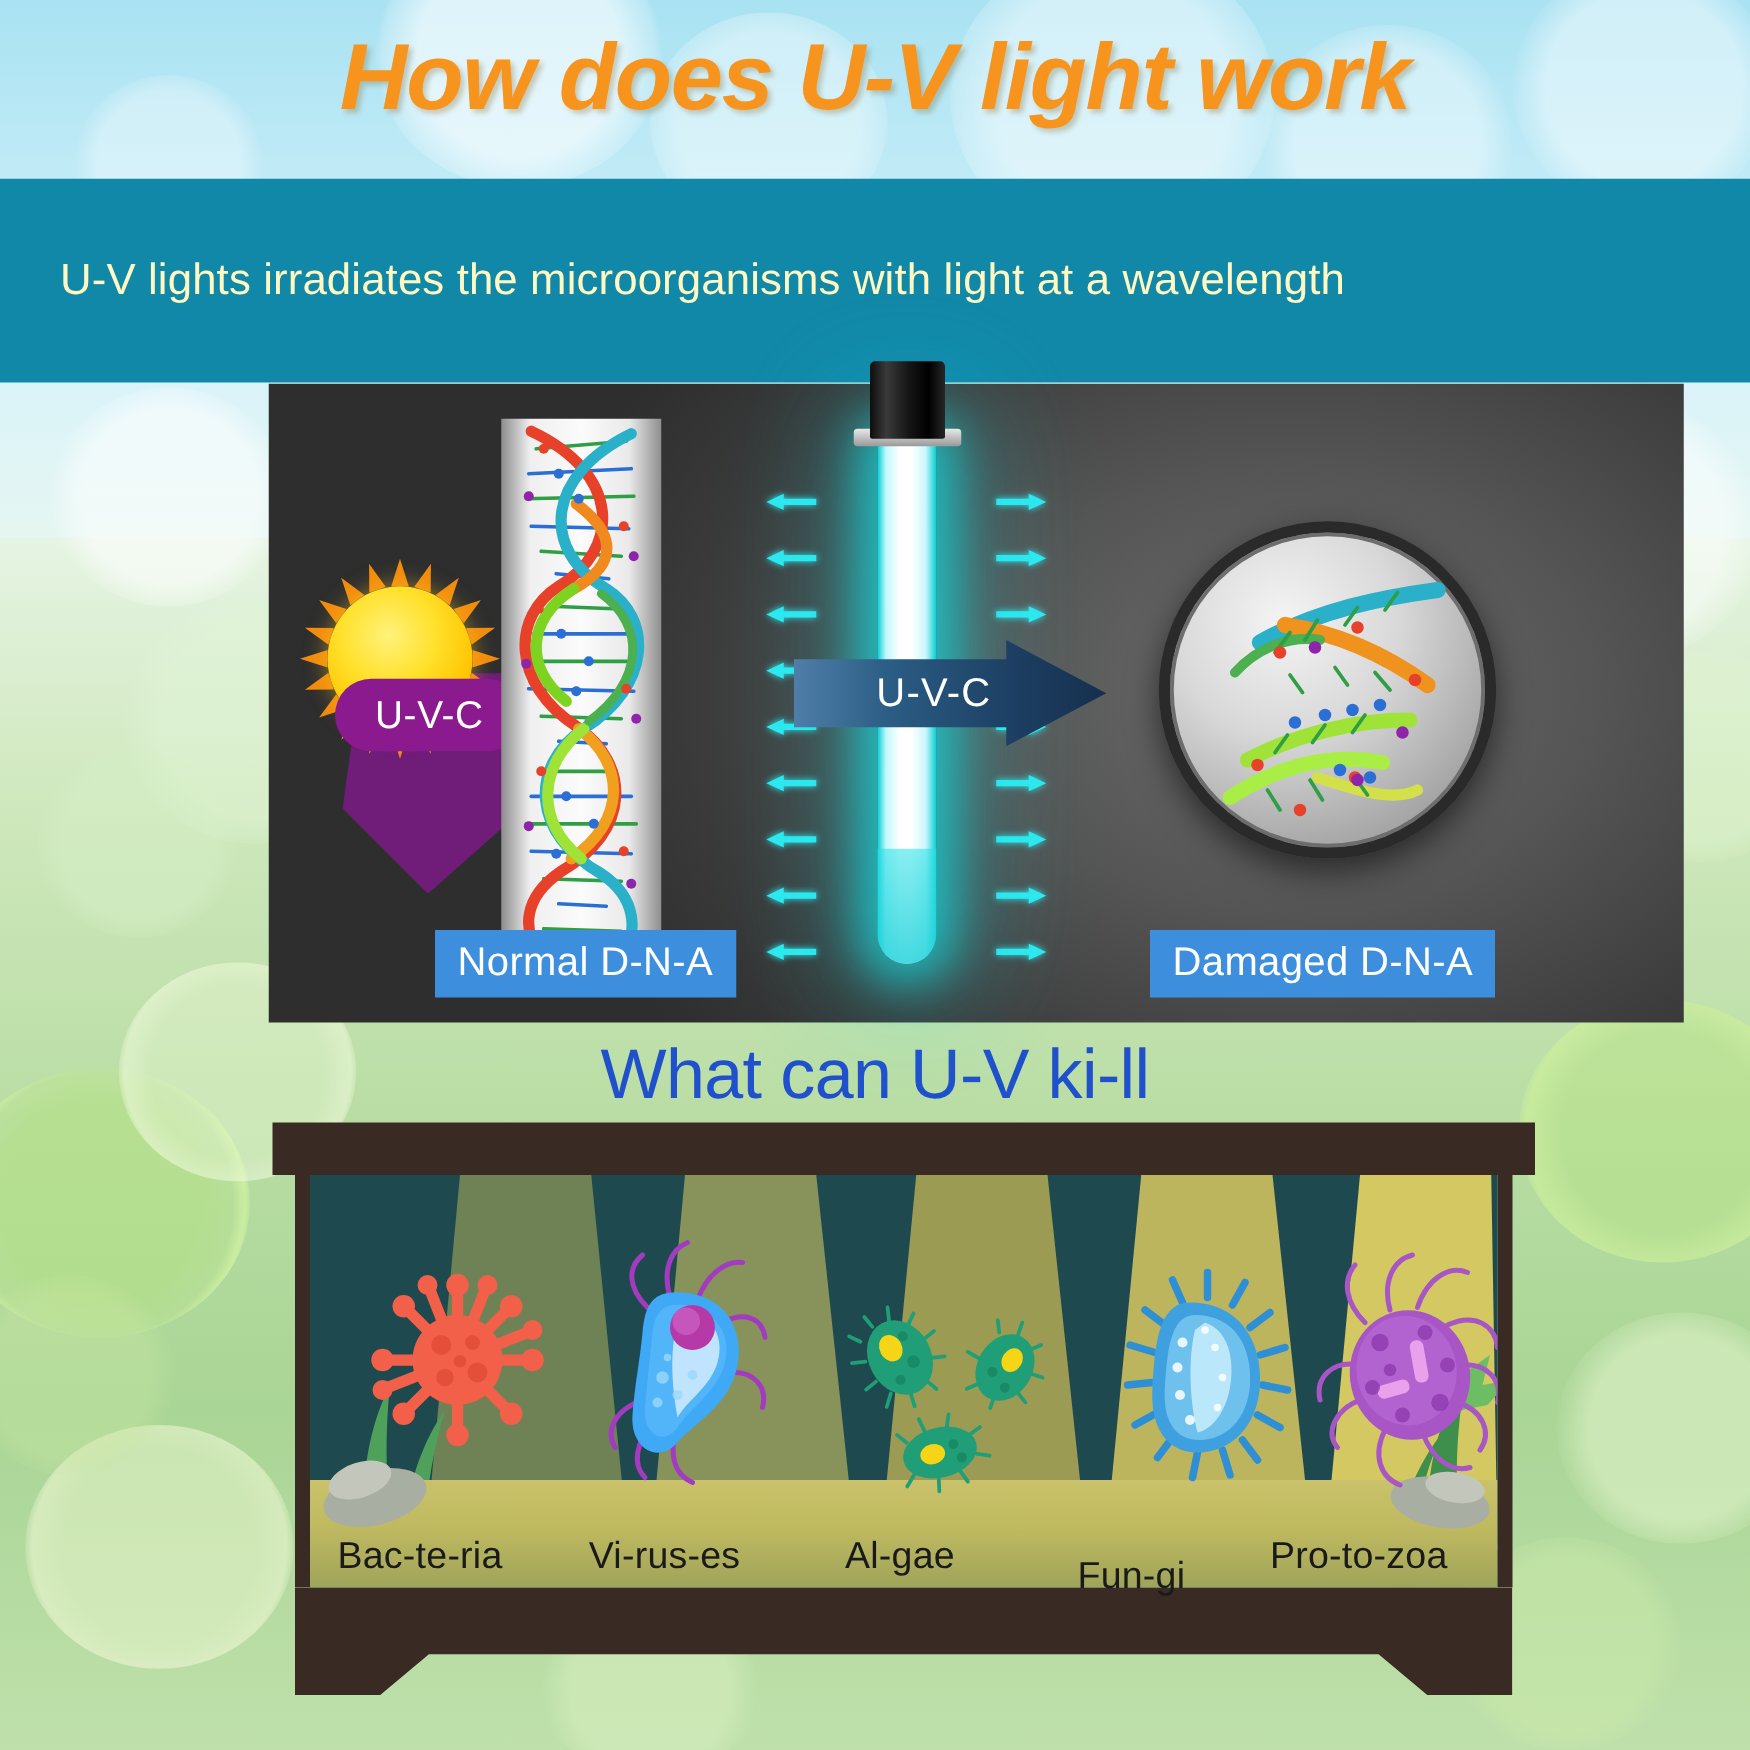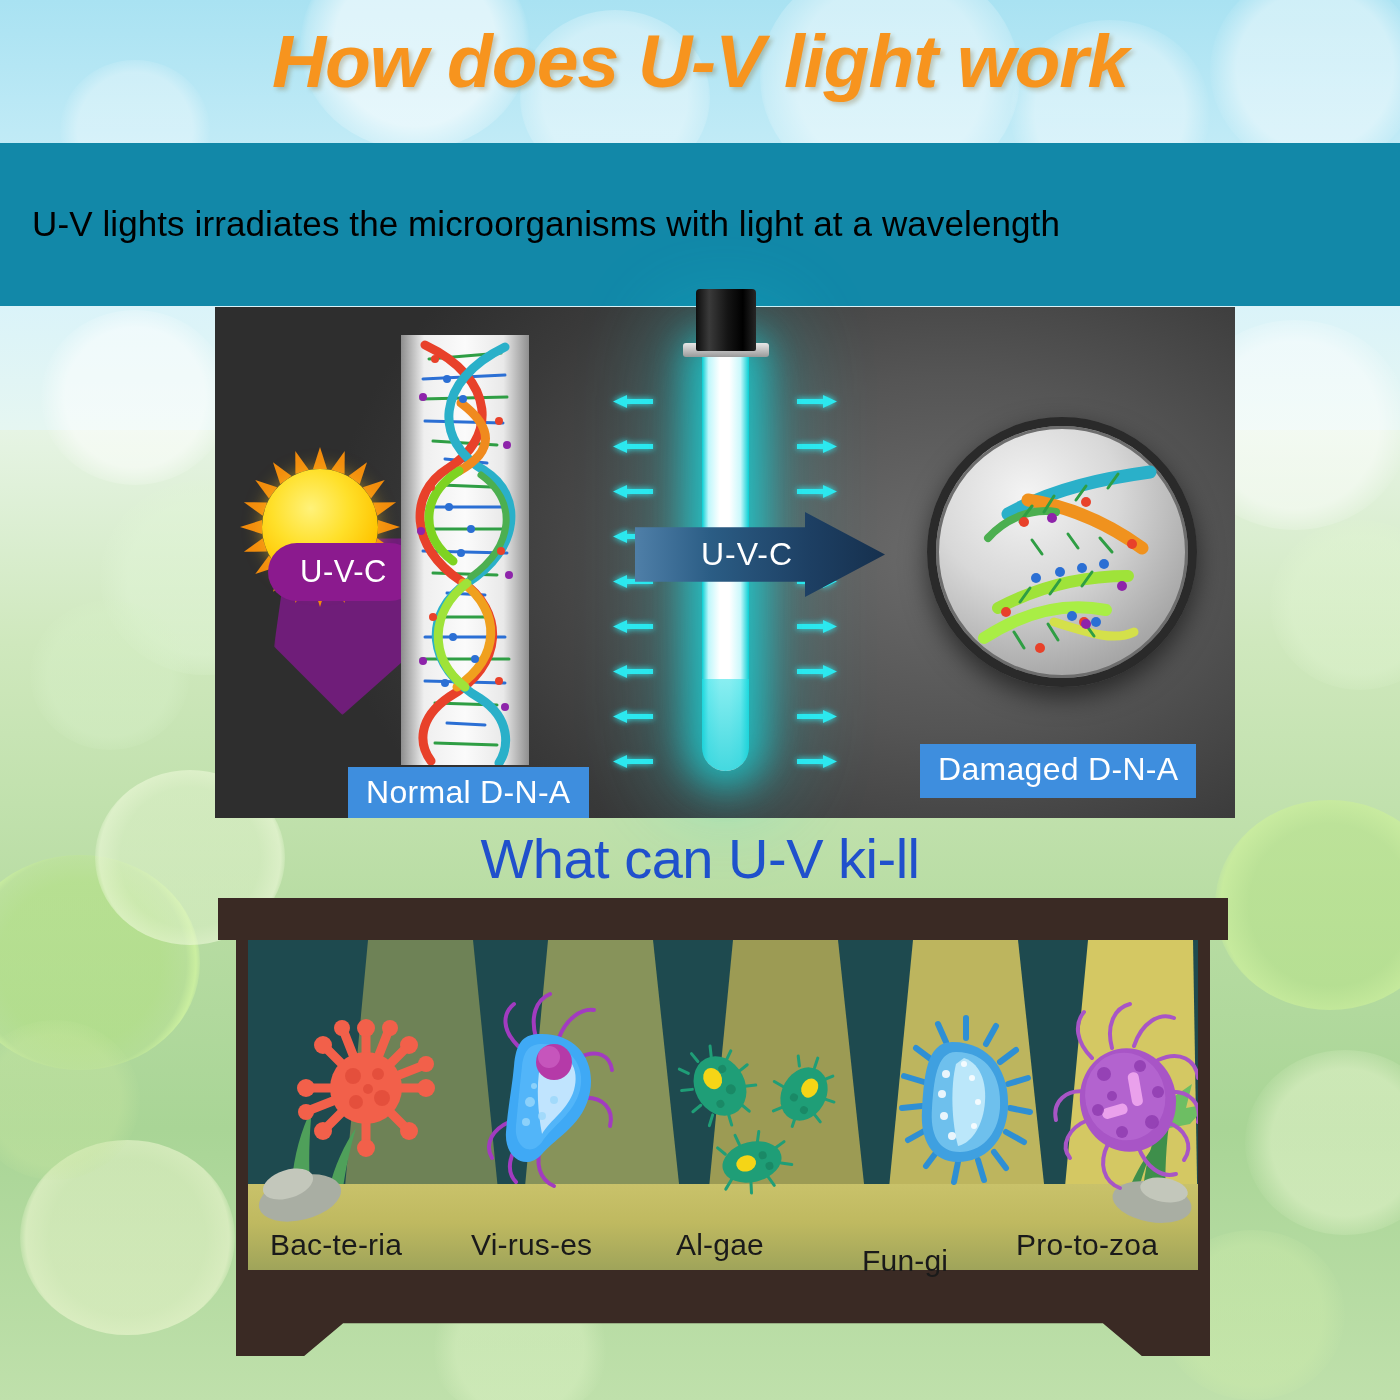--- a/index.html
+++ b/index.html
@@ -34,28 +34,28 @@
     white-space:nowrap;
   }
 
   
   #subtitle-banner {
     position:absolute; left:0; top:143px; width:1400px; height:163px;
     background:#1288A8; z-index:3;
     display:flex; align-items:center;
   }
   #subtitle-text {
-    color:#000000; font-size:35px; line-height:1.27;
-    padding:0 30px 0 32px; font-weight:300;
+    color:#fef9c3; font-size:35px; line-height:1.27;
+    padding:0 30px 0 48px; font-weight:300;
     letter-spacing:0.1px;
   }
 
   
   #diagram {
-    position:absolute; left:215px; top:307px; width:1020px; height:511px;
+    position:absolute; left:215px; top:307px; width:1132px; height:511px;
     background:
       radial-gradient(ellipse 620px 440px at 72% 48%, #6b6b6b 0%, #555 40%, #3a3a3a 78%, #2e2e2e 100%);
     z-index:4;
     overflow:visible;
   }
   .dg-clip { position:absolute; inset:0; overflow:hidden; }
 
   
   #sun-wrap { position:absolute; left:25px; top:140px; width:200px; height:230px; }
   #sun-shadow {
@@ -132,21 +132,21 @@
     box-shadow:0 0 0 3px #6d6d6d inset, 0 10px 26px rgba(0,0,0,.55);
     overflow:hidden;
   }
 
   
   .caption-badge {
     position:absolute; background:#3E8EDE; color:#fff;
     font-size:32px; font-weight:300; padding:7px 18px 10px;
     white-space:nowrap; z-index:7; letter-spacing:.3px;
   }
-  #cap-normal { left:133px; top:437px;margin-top:23px; }
+  #cap-normal { left:133px; top:437px; }
   #cap-damaged { left:705px; top:437px; }
 
   
   #section-heading {
     position:absolute; left:0; top:826px; width:1400px;
     text-align:center; font-size:56px; color:#2050CC;
     font-weight:300; letter-spacing:-.5px; z-index:3;
     white-space:nowrap;
   }
 

